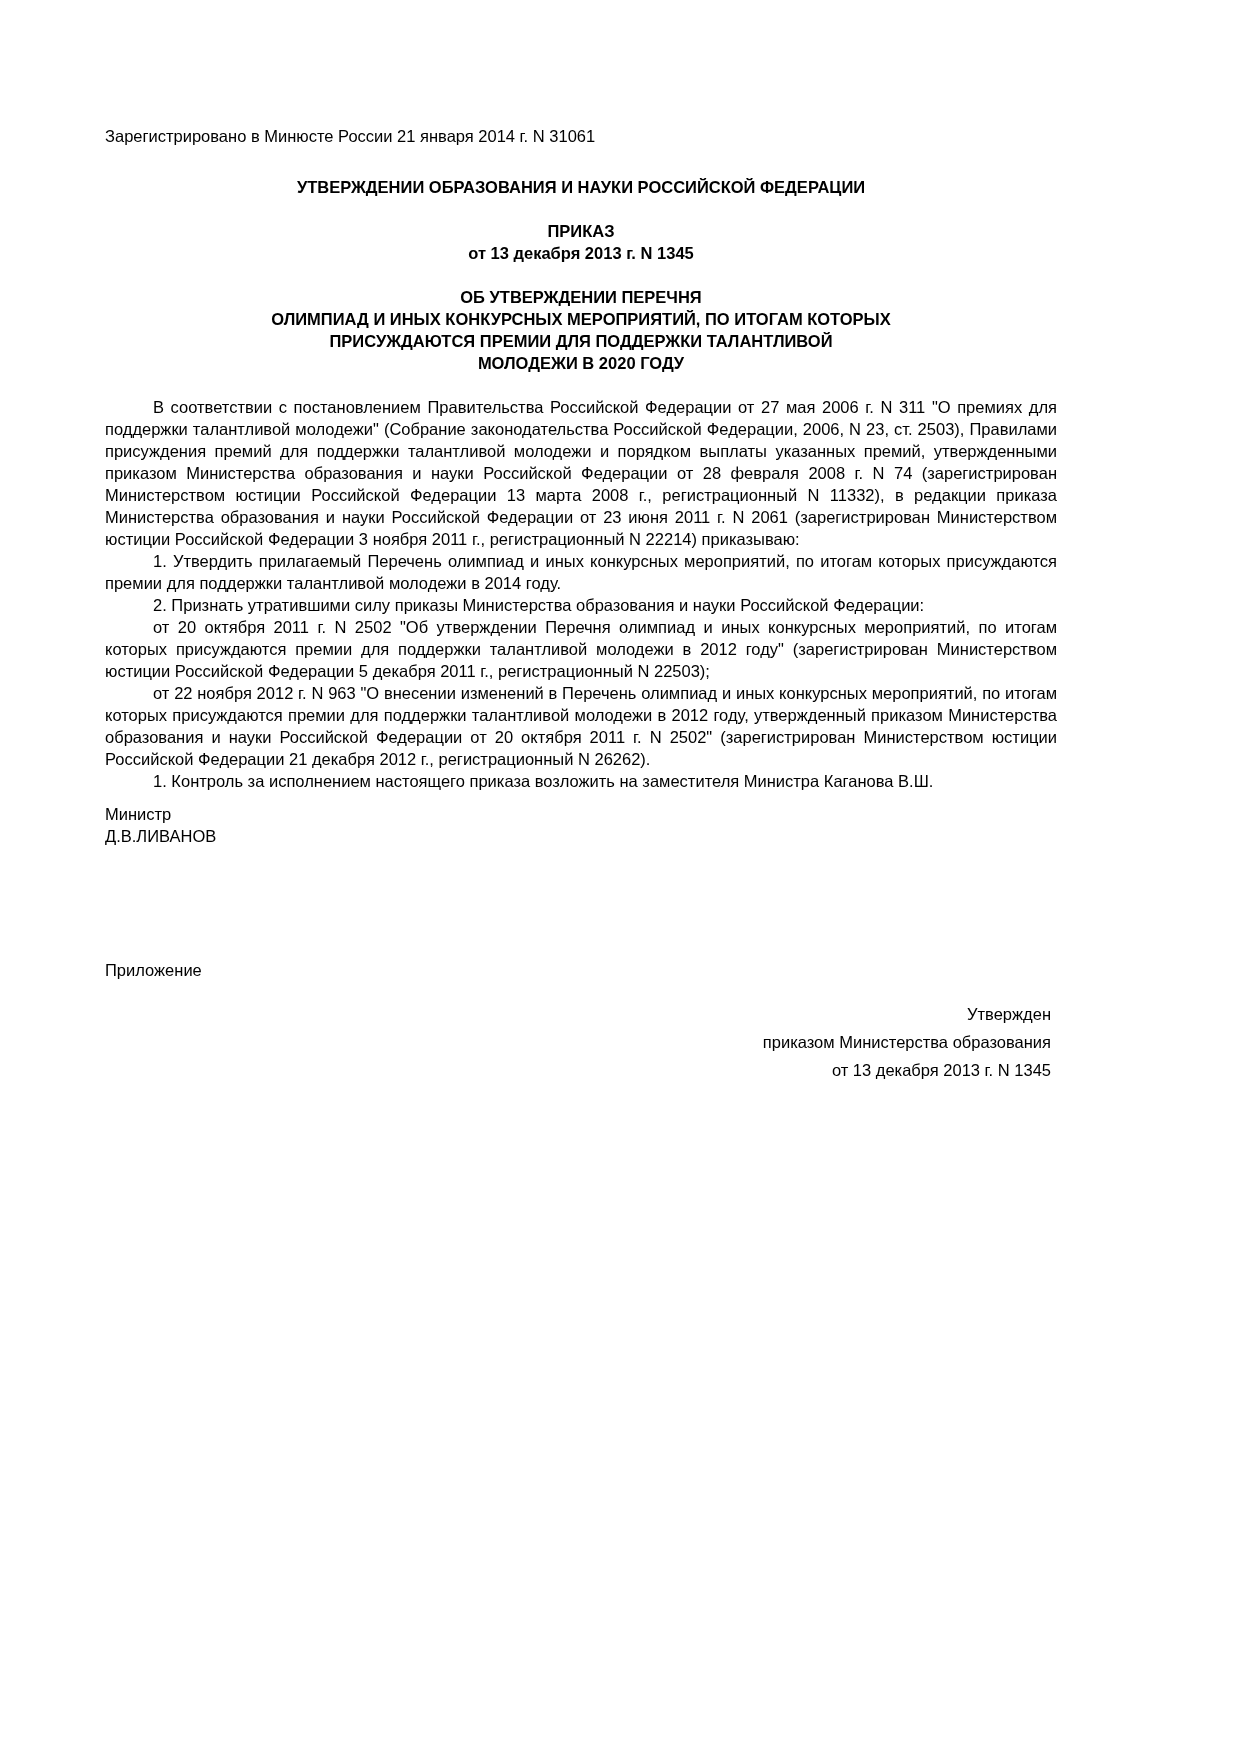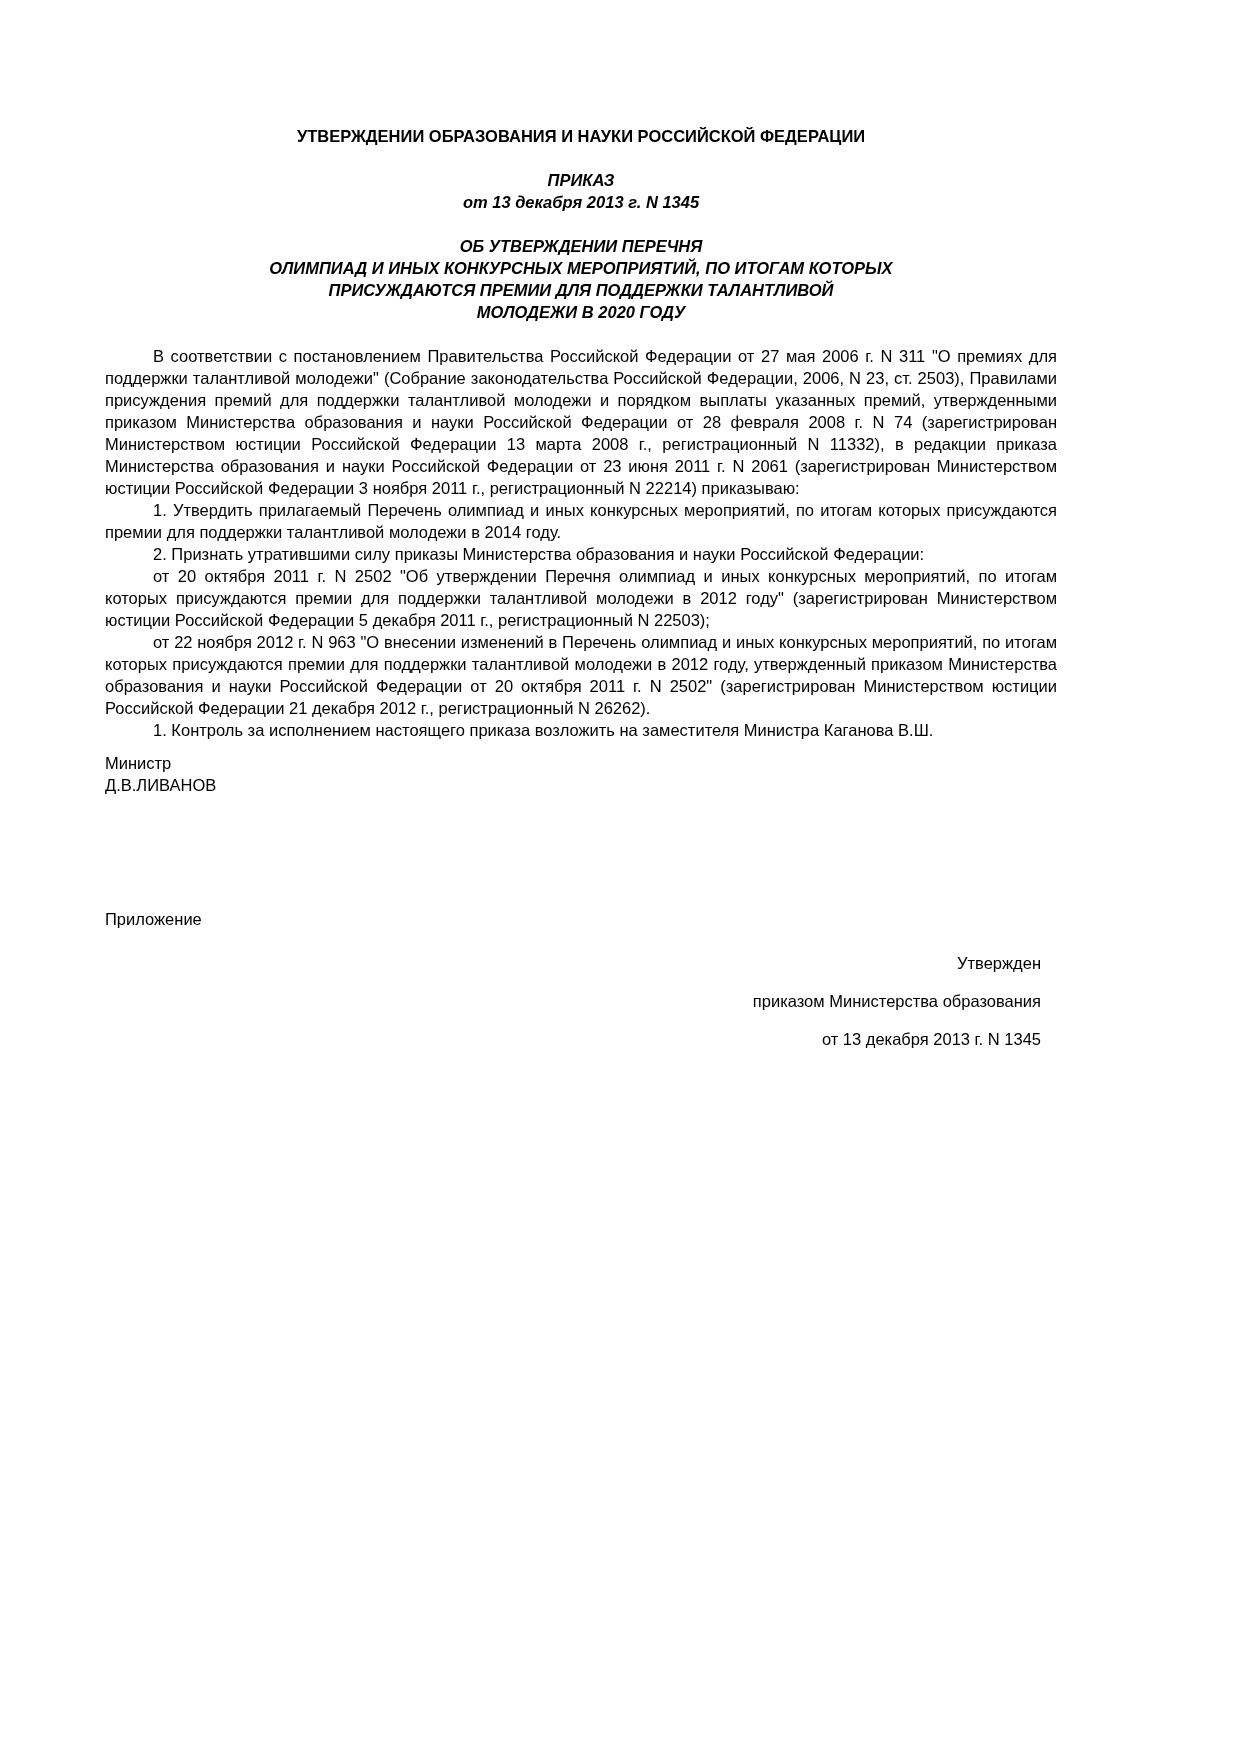--- a/index.html
+++ b/index.html
@@ -34,21 +34,20 @@
     text-align: center;
     font-weight: bold;
     margin: 0;
   }
   .block-gap {
     height: 22px;
   }
   .title-block p,
   .order-block p {
     margin: 0;
-    font-style: italic;
   }
   .body-text {
     margin-top: 22px;
   }
   .body-text p {
     margin: 0;
     text-align: justify;
     text-indent: 48px;
   }
   .signature {
@@ -56,28 +55,29 @@
     text-align: left;
   }
   .signature div { margin: 0; }
   .annex-label {
     margin-top: 112px;
   }
   .approved-block {
     margin-top: 22px;
     text-align: right;
   }
-  .approved-block div { margin: 16px; }
+  .approved-block div { margin: 6px; }
 </style>
 </head>
 <body>
 
 <div class="page">
   <div class="content">
 
+    <p class="reg-line">Зарегистрировано в Минюсте России 21 января 2014 г. N 31061</p>
 
     <p class="h-center">УТВЕРЖДЕНИИ ОБРАЗОВАНИЯ И НАУКИ РОССИЙСКОЙ ФЕДЕРАЦИИ</p>
 
     <div class="block-gap"></div>
 
     <div class="order-block">
       <p class="h-center">ПРИКАЗ</p>
       <p class="h-center">от 13 декабря 2013 г. N 1345</p>
     </div>
 

